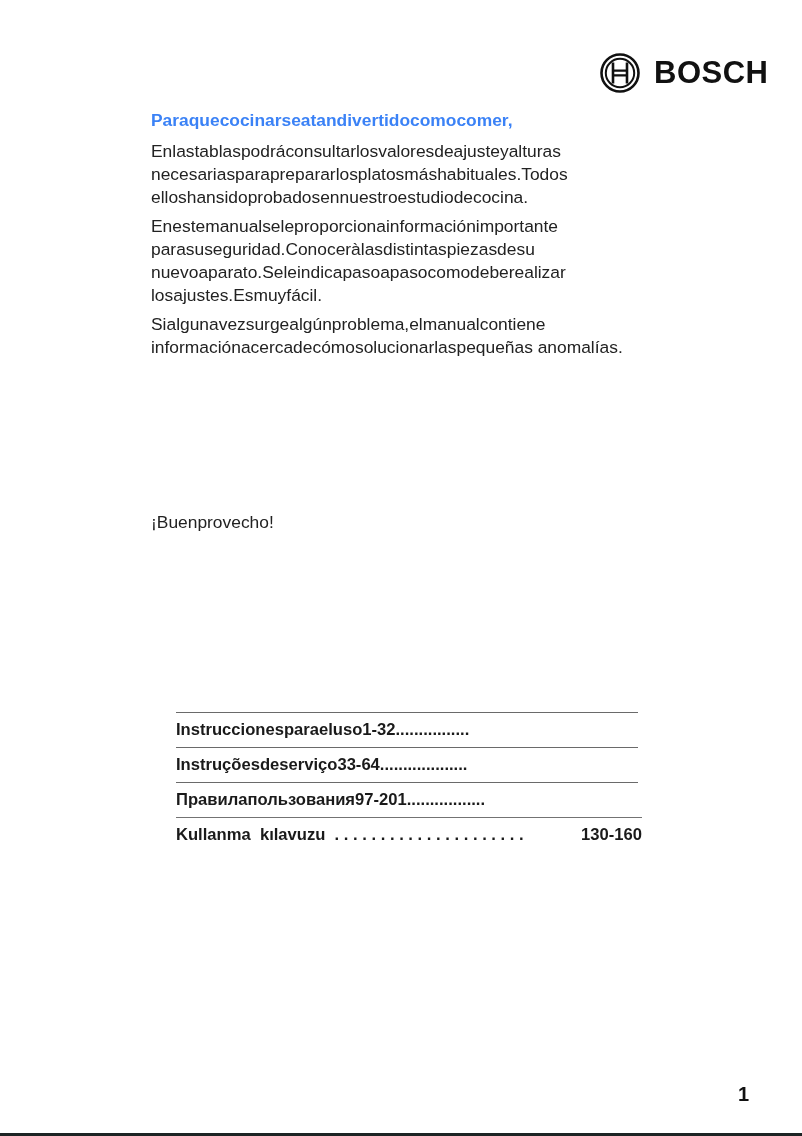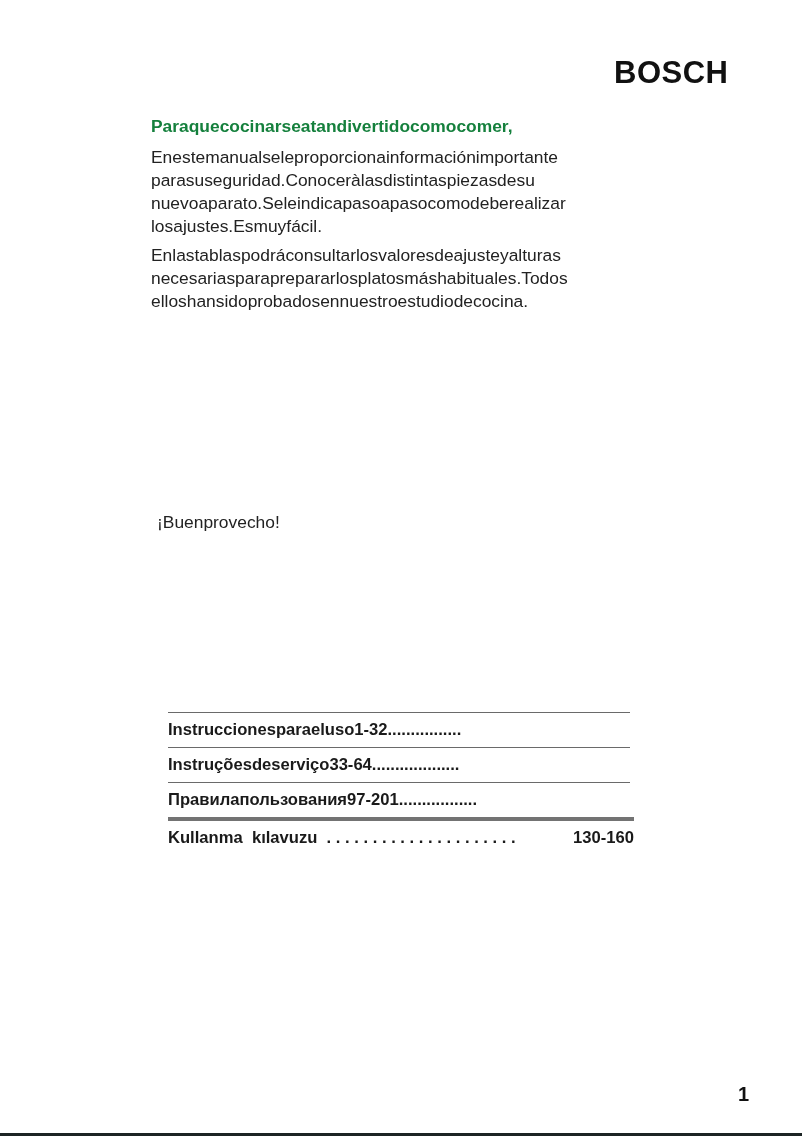--- a/index.html
+++ b/index.html
@@ -1,56 +1,57 @@
 <!DOCTYPE html>
 <html><head>
 <meta charset="utf-8">
 <style>
   html, body { margin: 0; padding: 0; background: #ffffff; }
   body {
     width: 802px; height: 1136px; position: relative; overflow: hidden;
     font-family: "Liberation Sans", "DejaVu Sans", sans-serif; color: #1a1a1a;
   }
-  .logo { position: absolute; left: 600px; top: 53px; height: 40px; display: flex; align-items: flex-start; flex-direction: column; }
+  .logo { position: absolute; left: 600px; top: 53px; height: 40px; display: flex; align-items: flex-start; }
   .logo svg { display: block; }
   .logo-text {
     font-family: "Liberation Sans", sans-serif; font-weight: 700; font-size: 31px;
     letter-spacing: 0.5px; color: #111; margin-left: 14px; line-height: 40px;
   }
   .intro { position: absolute; left: 151px; top: 108px; width: 480px; }
-  .intro .heading { font-weight: 700; font-size: 17.4px; line-height: 24px; margin: 6px 0 8px 0; color: #15803d; }
+  .intro .heading { font-weight: 700; font-size: 17.4px; line-height: 24px; margin: 0 0 8px 0; color: #3b82f6; }
   .intro p { font-size: 17.4px; line-height: 23px; margin: 0 0 6px 0; color: #222; }
-  .closing { position: absolute; left: 157px; top: 511px; font-size: 17.4px; line-height: 23px; color: #222; }
-  .toc { position: absolute; left: 168px; top: 712px; width: 462px; }
+  .closing { position: absolute; left: 151px; top: 511px; font-size: 17.4px; line-height: 23px; color: #222; }
+  .toc { position: absolute; left: 176px; top: 712px; width: 462px; }
   .toc-row {
     height: 34px; border-top: 1px solid #6a6a6a; display: flex; align-items: center;
     font-weight: 700; font-size: 16.6px; color: #1a1a1a; white-space: nowrap;
   }
-  .toc-row.last { border-top: 4px solid #737373; justify-content: space-between; width: 466px; }
+  .toc-row.last { border-top: 1px solid #737373; justify-content: space-between; width: 466px; }
   .toc-row .pages { margin-left: 4px; }
   .page-number { position: absolute; left: 738px; top: 1083px; font-weight: 700; font-size: 20px; color: #111; }
   .bottom-rule { position: absolute; left: 0; top: 1133px; width: 802px; height: 3px; background: #1c2424; }
 </style>
 </head>
 <body>
 
 <div class="logo">
   <svg width="40" height="40" viewBox="0 0 40 40">
     <circle cx="20" cy="20" r="18.5" fill="none" stroke="#111" stroke-width="2.6"></circle>
     <circle cx="20" cy="20" r="14.2" fill="none" stroke="#111" stroke-width="2"></circle>
     <path d="M13 9.5 L13 30.5 M27 9.5 L27 30.5" stroke="#111" stroke-width="2.6" fill="none"></path>
     <path d="M13 17.6 L27 17.6 M13 22.4 L27 22.4" stroke="#111" stroke-width="2.2" fill="none"></path>
   </svg>
   <span class="logo-text">BOSCH</span>
 </div>
 
 <div class="intro">
   <div class="heading">Paraquecocinarseatandivertidocomocomer,</div>
+  <p>Enlastablaspodráconsultarlosvaloresdeajusteyalturas necesariasparaprepararlosplatosmáshabituales.Todos elloshansidoprobadosennuestroestudiodecocina.</p>
   <p>Enestemanualseleproporcionainformaciónimportante parasuseguridad.Conoceràlasdistintaspiezasdesu nuevoaparato.Seleindicapasoapasocomodeberealizar losajustes.Esmuyfácil.</p>
-  <p>Enlastablaspodráconsultarlosvaloresdeajusteyalturas necesariasparaprepararlosplatosmáshabituales.Todos elloshansidoprobadosennuestroestudiodecocina.</p>
+  <p>Sialgunavezsurgealgúnproblema,elmanualcontiene informaciónacercadecómosolucionarlaspequeñas anomalías.</p>
 </div>
 
 <div class="closing">¡Buenprovecho!</div>
 
 <div class="toc">
   <div class="toc-row">
     <span>Instruccionesparaeluso1-32................</span>
   </div>
   <div class="toc-row">
     <span>Instruçõesdeserviço33-64...................</span>

